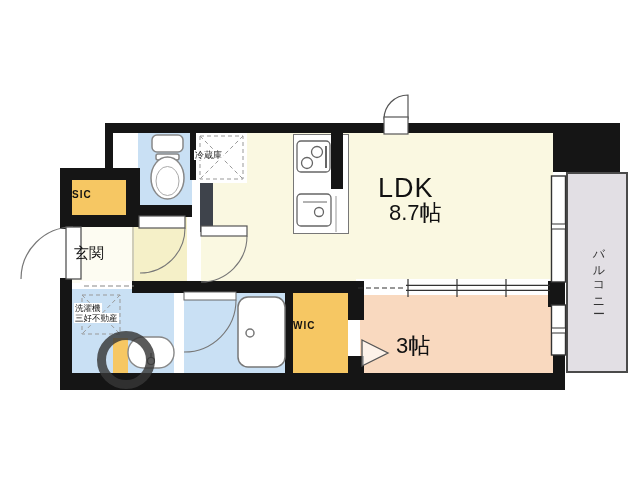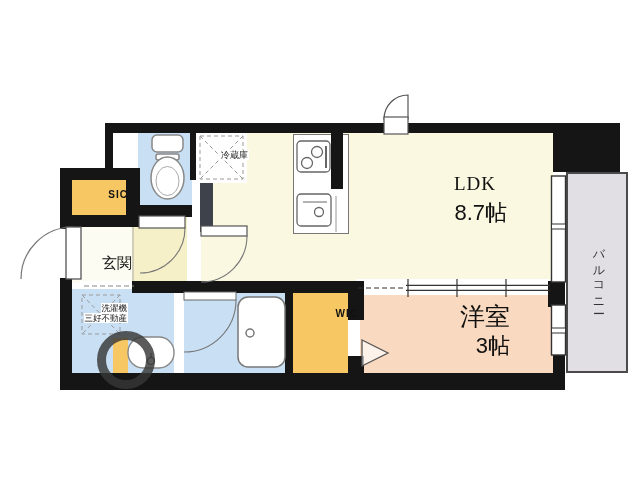--- a/index.html
+++ b/index.html
@@ -1,24 +1,24 @@
 <!DOCTYPE html>
 <html><head>
 <meta charset="utf-8">
 <style>
   html,body{margin:0;padding:0;background:#fff;}
   #stage{position:relative;width:640px;height:480px;background:#fff;overflow:hidden;
          font-family:"Liberation Sans","DejaVu Sans",sans-serif;color:#1a1a1a;}
   .abs{position:absolute;}
   .wall{position:absolute;background:#151515;}
-  .lbl{position:absolute;text-align:right;line-height:1.05;color:#111;}
+  .lbl{position:absolute;text-align:left;line-height:1.05;color:#111;}
   .sm{font-size:9px;}
   .sm span, .xs span{background:#fff;padding:0 1px;}
   .xs{font-size:8.5px;line-height:1.2;}
-  .big{font-size:19px;letter-spacing:1px;font-family:Liberation Serif, serif;}
+  .big{font-size:27px;letter-spacing:1px;}
   .mid{font-size:22px;}
   .rm{font-size:10px;font-weight:600;letter-spacing:1px;}
   .vert{writing-mode:vertical-rl;font-size:12px;letter-spacing:3px;color:#333;}
   .wm{position:absolute;color:rgba(55,55,55,0.82);font-weight:bold;
       font-size:47px;letter-spacing:12px;white-space:nowrap;}
   .wm-ring{position:absolute;width:40px;height:40px;border:9px solid rgba(55,55,55,0.82);
       border-radius:50%;}
   svg{position:absolute;left:0;top:0;}
 </style>
 </head>
@@ -155,25 +155,24 @@
     <g stroke="#666" stroke-width="1.3" fill="#fff">
       <rect x="297" y="194" width="34" height="32" rx="4"></rect>
       <line x1="303" y1="202" x2="327" y2="202" stroke-width="1"></line>
       <circle cx="319" cy="212" r="4.5"></circle>
       <line x1="336" y1="196" x2="336" y2="232" stroke="#999" stroke-width="1"></line>
     </g>
   </svg>
 
   <div class="lbl big" style="left:378px;top:174px;width:118px;">LDK</div>
   <div class="lbl mid" style="left:389px;top:201px;width:118px;">8.7帖</div>
-  <div class="lbl" style="left:396px;top:303px;width:114px;font-size:25px;">洋室</div>
   <div class="lbl mid" style="left:396px;top:334px;width:114px;">3帖</div>
-  <div class="lbl rm" style="left:293px;top:309px;width:65px;">WIC</div>
+  <div class="lbl rm" style="left:293px;top:321px;width:65px;">WIC</div>
   <div class="lbl rm" style="left:72px;top:190px;width:56px;">SIC</div>
-  <div class="lbl" style="left:74px;top:245px;width:58px;font-size:15px;margin-top:10px;">玄関</div>
+  <div class="lbl" style="left:74px;top:245px;width:58px;font-size:15px;">玄関</div>
   <div class="lbl sm" style="left:194px;top:151px;width:55px;"><span>冷蔵庫</span></div>
   <div class="lbl xs" style="left:74px;top:303px;width:54px;">
     <span>洗濯機</span><br>
     <span>三好不動産</span>
   </div>
   <div class="abs vert" style="left:590px;top:240px;">バルコニー</div>
 
   <div class="wm-ring" style="left:97px;top:331px;"></div>
 
 </div>

